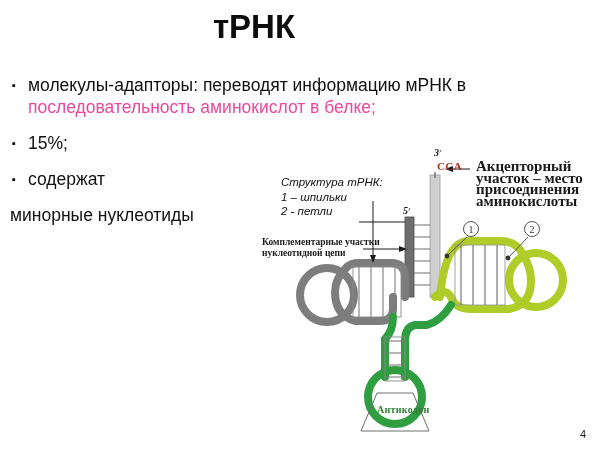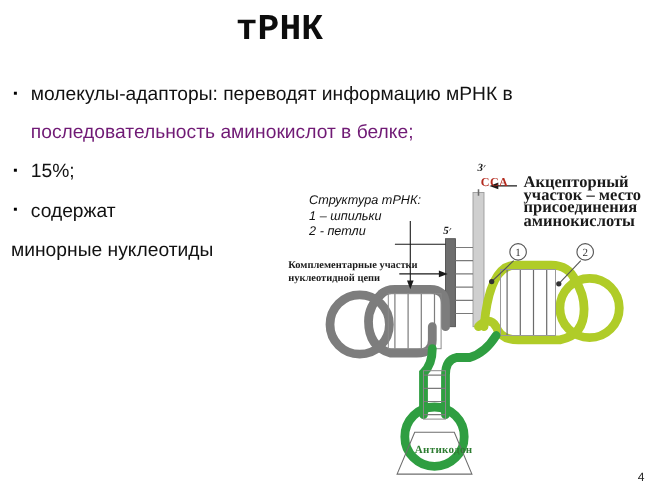--- a/index.html
+++ b/index.html
@@ -7,41 +7,41 @@
     width:600px;height:450px;background:#ffffff;
     font-family:"Liberation Sans", sans-serif;
     color:#000000;overflow:hidden;position:relative;
   }
   .slide{position:absolute;inset:0;}
 
   
   .title{
     position:absolute;left:0;top:8px;width:508px;
     text-align:center;
-    font-family:Liberation Mono, monospace;
+    font-family:Liberation Sans, sans-serif;
     font-weight:bold;font-size:33px;letter-spacing:0px;
     color:#0d0d0d;
   }
 
   
   .bullets{position:absolute;left:10px;top:74px;width:540px;}
   .bullet-row{
     display:flex;align-items:flex-start;
     font-size:17.5px;line-height:22px;color:#111;
   }
   .bullet-row.b1{margin-bottom:0px;}
   .bullet-mark{
     display:inline-block;width:16px;flex:0 0 16px;
     font-size:11px;line-height:22px;color:#000;text-align:left;
     padding-left:2px;
   }
   .bullet-text{display:block;}
   .cont-line{
-    font-size:17.5px;line-height:22px;color:#701a75;
-    padding-left:18px;margin-top:12px;
+    font-size:17.5px;line-height:22px;color:#ec4899;
+    padding-left:18px;margin-top:0;
   }
   .row-sp{margin-top:14px;}
   .plain-line{
     font-size:17.5px;line-height:22px;color:#111;
     margin-top:14px;padding-left:0px;
   }
 
   
   .diagram{position:absolute;left:255px;top:145px;width:345px;height:300px;}
   .diagram svg{display:block;}

